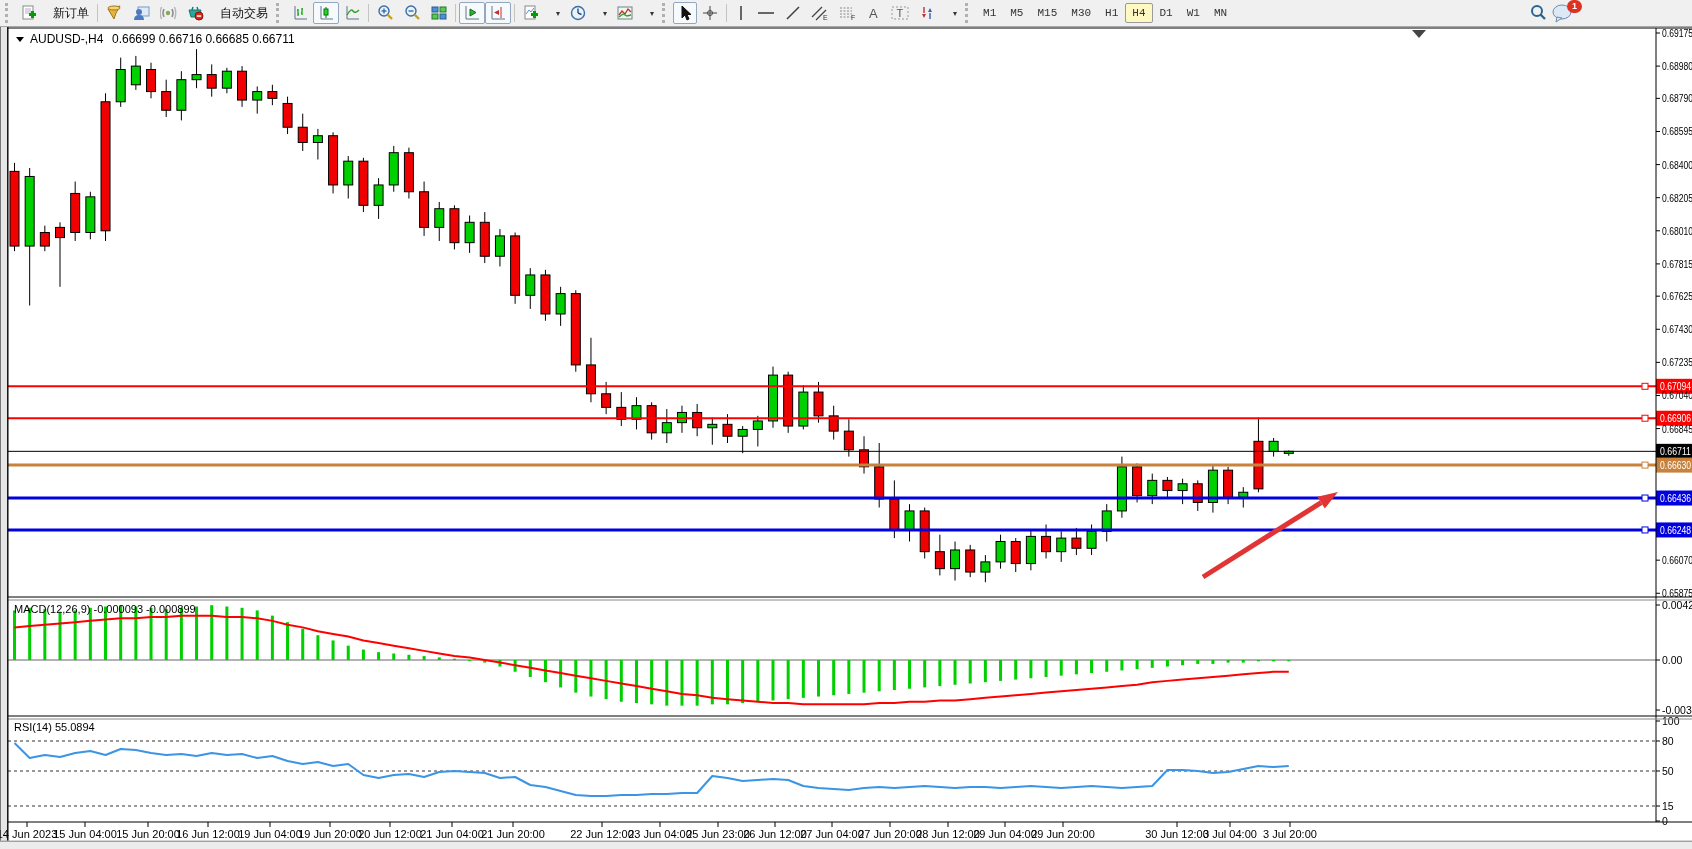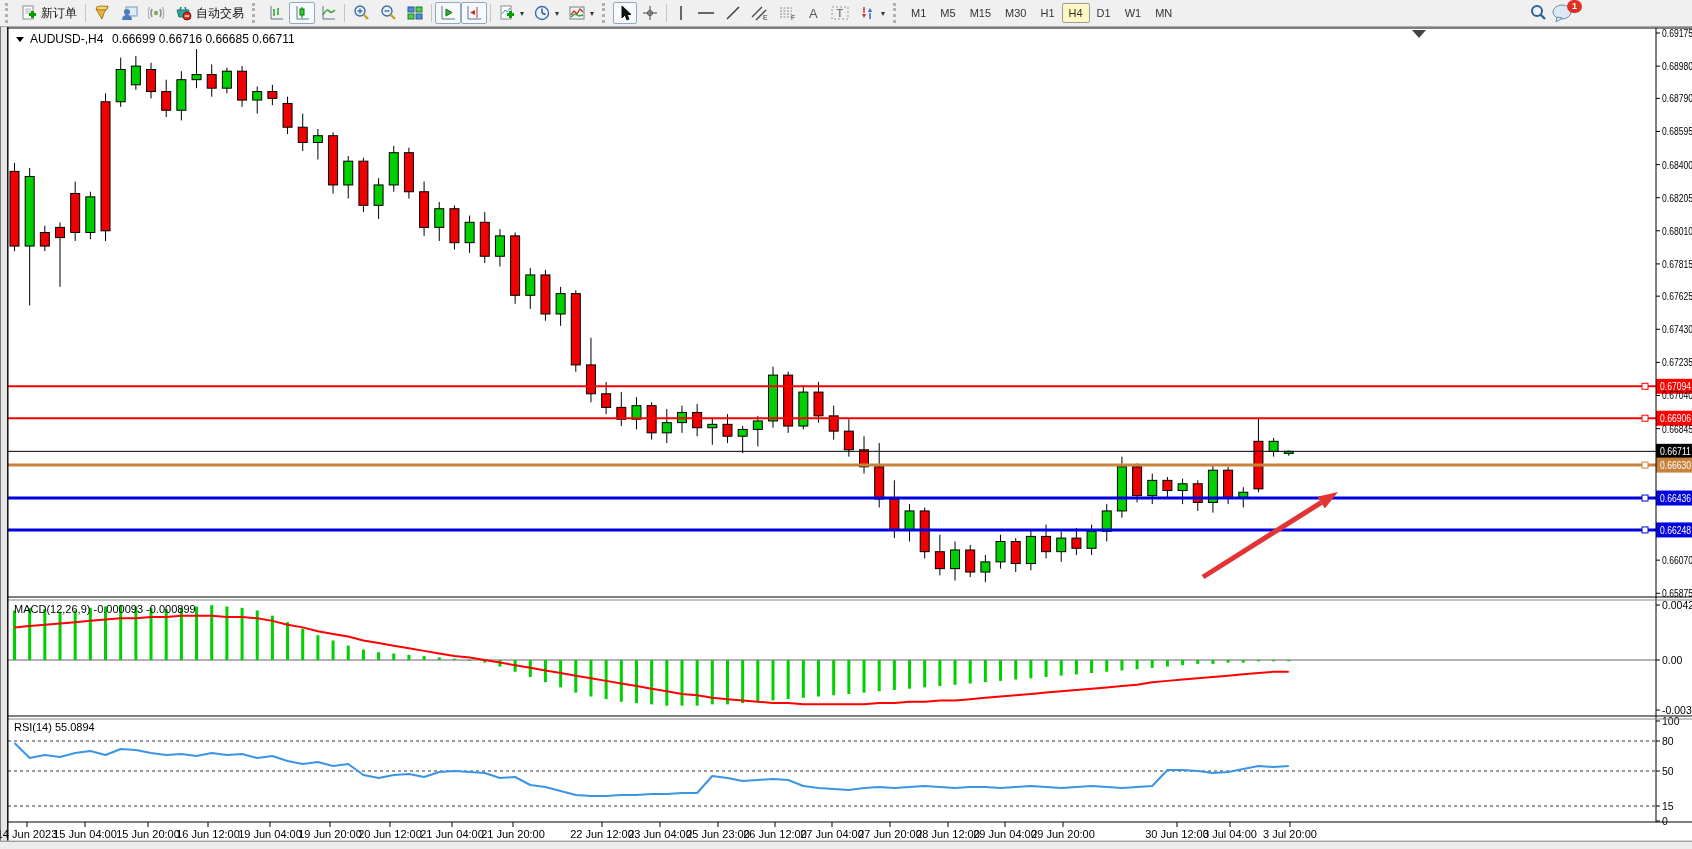--- a/index.html
+++ b/index.html
@@ -1,28 +1,28 @@
 <!DOCTYPE html>
 <html><head>
 <meta charset="utf-8">
 <style>
   html,body{margin:0;padding:0}
   body{width:1692px;height:849px;position:relative;background:#fff;overflow:hidden;
        font-family:"Liberation Sans",sans-serif;-webkit-font-smoothing:antialiased}
   .toolbar{position:absolute;left:0;top:0;width:1692px;height:27px;background:#f0f0f0;
            border-bottom:1px solid #a8a8a8;display:flex;align-items:center;padding:0 2px;box-sizing:border-box}
-  .tb-btn{height:22px;display:flex;align-items:center;gap:4px;padding:0 4px;border:1px solid transparent;
+  .tb-btn{height:22px;display:flex;align-items:center;gap:16px;padding:0 4px;border:1px solid transparent;
           border-radius:2px;background:transparent;cursor:default;font-family:inherit}
   .tb-btn.pressed{border-color:#93a8c0;background:#f7fafc}
   .tb-label{font-size:12px;color:#111;white-space:nowrap}
   .caret{font-size:8px;color:#333;margin-left:1px}
   .sep{width:1px;height:18px;background:#c4c4c4;margin:0 3px;flex:none}
   .grip{width:3px;height:20px;border-left:3px dotted #b0b0b0;margin:0 5px 0 3px;flex:none}
   .tf-btn{font-size:11px;color:#333;padding:3px 6px;border:1px solid transparent;background:transparent;
-          font-family:Liberation Sans, sans-serif;border-radius:2px}
+          font-family:Liberation Mono, monospace;border-radius:2px}
   .tf-btn.active{border-color:#9a9a9a;background:#fef9c3}
   .spacer{flex:1}
   .notif-wrap{position:relative;margin-right:116px}
   .badge{position:absolute;top:-4px;right:-8px;min-width:13px;height:13px;border-radius:7px;background:#e03020;
          color:#fff;font-size:9px;font-weight:bold;text-align:center;line-height:13px;padding:0 1px}
   .left-strip{position:absolute;left:0;top:27px;width:8px;height:822px;background:#e6e6e6;
               border-left:1px solid #777;border-right:1px solid #333;box-sizing:border-box}
   .status-bar{position:absolute;left:0;bottom:0;width:1692px;height:8px;background:#ececec;border-top:1px solid #9a9a9a;box-sizing:border-box}
   svg.chart{position:absolute;left:0;top:0}
   svg text{font-family:"Liberation Sans",sans-serif}

